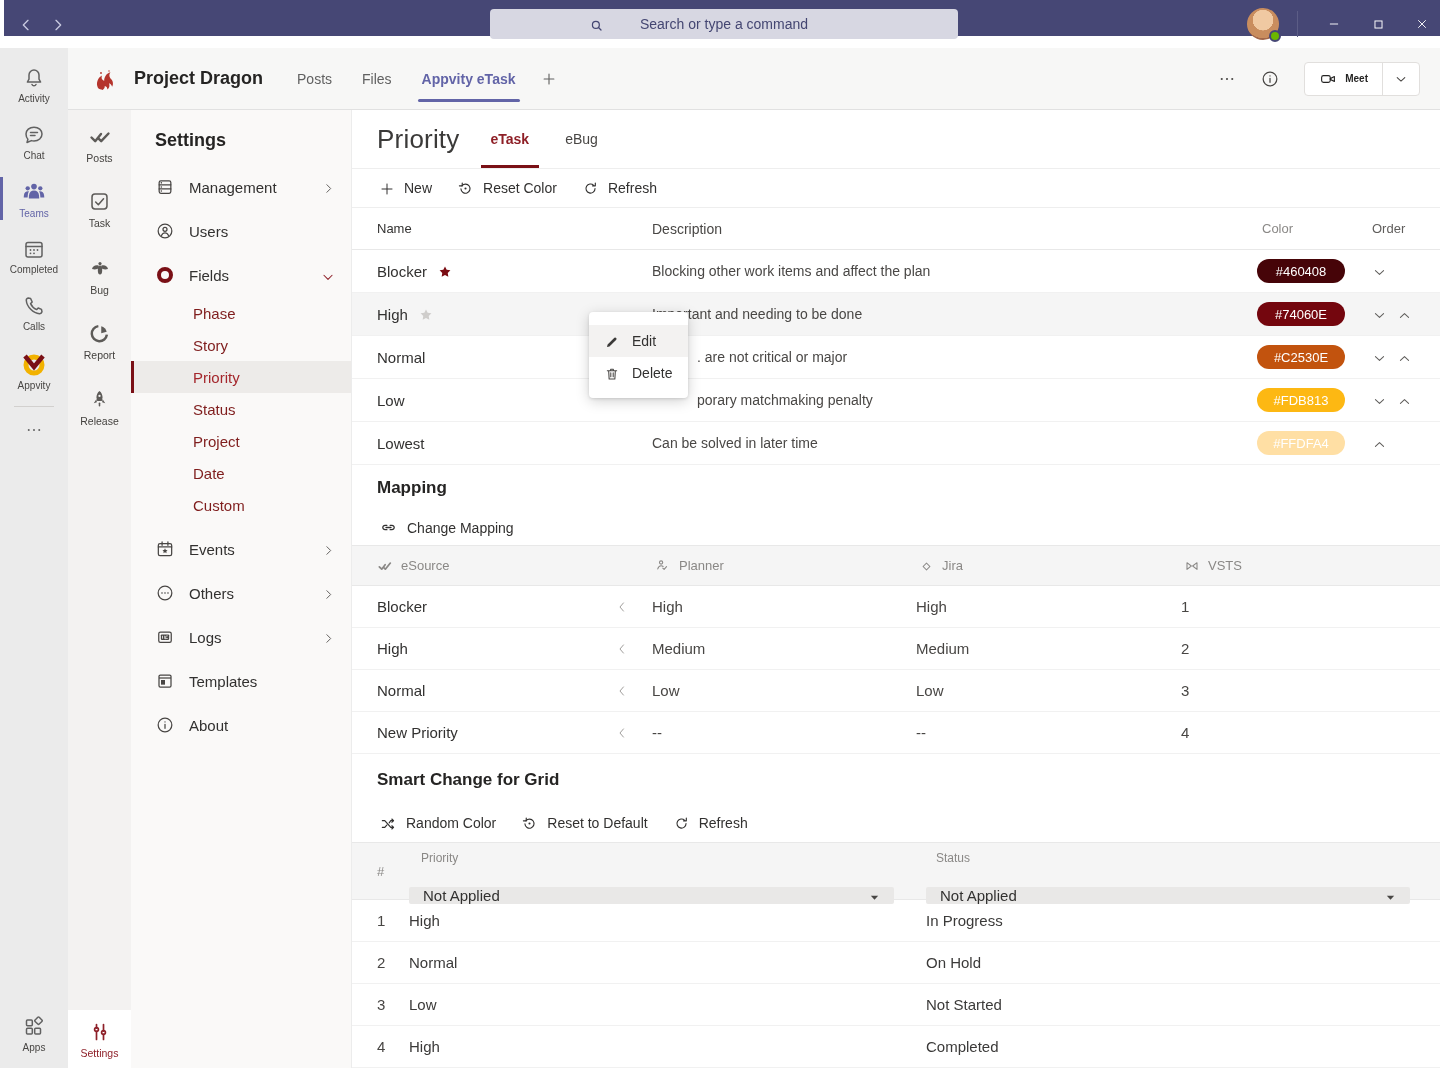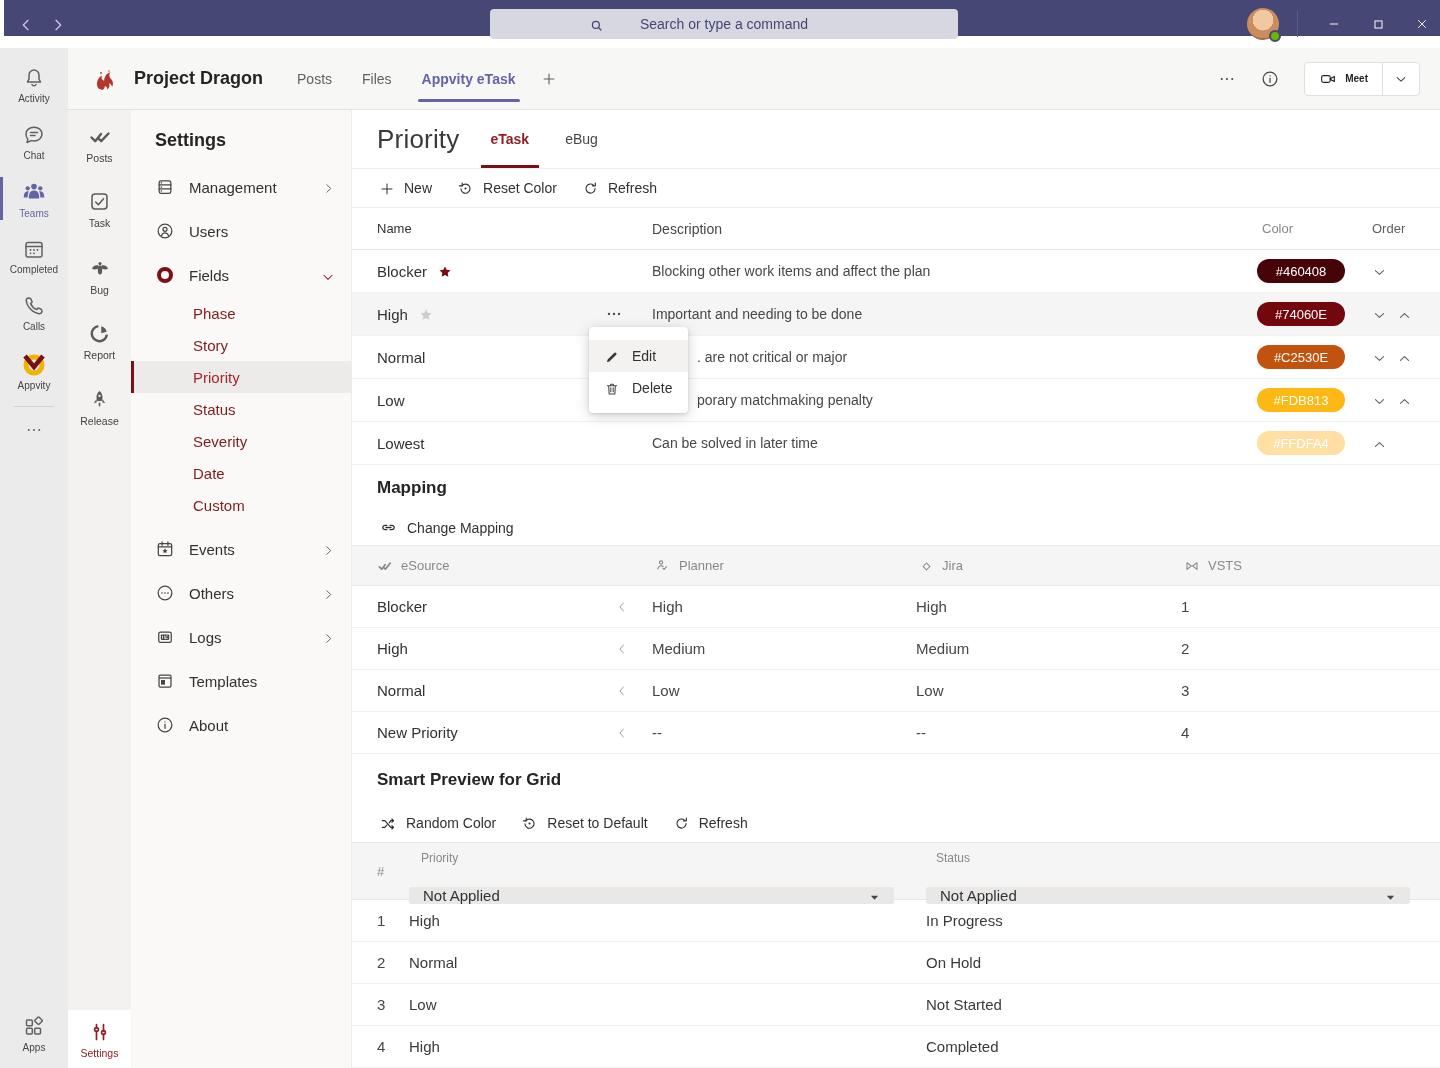--- a/index.html
+++ b/index.html
@@ -97,21 +97,21 @@
   .c-desc.shift { padding-left:45px; }
   .c-color { width:110px; display:flex; justify-content:center; }
   .c-order { width:84px; display:flex; align-items:center; gap:10px; padding-left:16px; color:#605e5c; }
   .star { color:#7a0c12; }
   .star.gray { color:#cfcdcb; }
   .dots3 { margin-left:auto; margin-right:28px; color:#444; cursor:pointer; }
   .pill { min-width:88px; height:24px; border-radius:12px; display:flex; align-items:center; justify-content:center;
     color:#fff; font-size:13px; padding:0 8px; }
 
   
-  .ctxmenu { position:absolute; left:237px; top:217px; width:99px; background:#fff; border-radius:4px; z-index:40;
+  .ctxmenu { position:absolute; left:237px; top:202px; width:99px; background:#fff; border-radius:4px; z-index:40;
     box-shadow:0 3px 14px rgba(0,0,0,.18), 0 1px 3px rgba(0,0,0,.12); padding:13px 0 9px; }
   .ctxitem { height:32px; display:flex; align-items:center; gap:12px; padding-left:15px; font-size:14px;
     color:#323130; cursor:pointer; }
   .ctxitem.hov { background:#f3f2f1; }
 
   
   .map-title { height:45px; padding:13px 0 0 25px; font-size:17px; font-weight:bold; color:#252423; }
   .map-change { height:35px; display:flex; align-items:center; gap:9px; padding-left:27px; font-size:14px;
     color:#323130; cursor:pointer; }
   .map-head { height:41px; background:#f5f5f5; border-top:1px solid #e8e8e8; border-bottom:1px solid #e8e8e8;
@@ -388,21 +388,21 @@
     <span>Fields</span>
     <span class="sb-chev red"><svg class="ic" width="14" height="14" viewBox="0 0 24 24" fill="none" stroke="currentColor" stroke-width="1.8" stroke-linecap="round" stroke-linejoin="round">
           <path d="M5 9l7 7 7-7"></path>
         </svg></span>
   </div>
 
   <div class="sb-child">Phase</div>
   <div class="sb-child">Story</div>
   <div class="sb-child selected">Priority</div>
   <div class="sb-child">Status</div>
-  <div class="sb-child">Severity</div>
+  <div class="sb-child">Project</div>
   <div class="sb-child">Date</div>
   <div class="sb-child">Custom</div>
 
   <div class="sb-gap"></div>
 
   <div class="sb-item">
     <span class="sbic">
         <svg class="ic" width="20" height="20" viewBox="0 0 24 24" fill="none" stroke="currentColor" stroke-width="1.5" stroke-linecap="round">
           <rect x="4" y="5.5" width="16" height="14.5" rx="2"></rect>
           <path d="M4 9.5h16M8.5 3.5v4M15.5 3.5v4"></path>
@@ -694,21 +694,21 @@
     <span class="mc-chev">
         <svg class="ic" width="14" height="14" viewBox="0 0 24 24" fill="none" stroke="currentColor" stroke-width="1.4" stroke-linecap="round" stroke-linejoin="round">
           <path d="M14.5 5l-6 7 6 7"></path>
         </svg>
       </span>
     <span class="mc2">--</span>
     <span class="mc3">--</span>
     <span class="mc4">4</span>
   </div>
 
-  <div class="sp-title">Smart Preview for Grid</div>
+  <div class="sp-title">Smart Change for Grid</div>
   <div class="sp-toolbar">
     <span class="tbtn">
       <span><svg class="ic" width="18" height="18" viewBox="0 0 24 24" fill="none" stroke="currentColor" stroke-width="1.6" stroke-linecap="round" stroke-linejoin="round">
             <path d="M4.5 7.5h3.2l8 9h3.3M4.5 16.5h3.2l2.7-3.1M13.6 10.4l2.1-2.9h3.3"></path>
             <path d="M17.1 5.4l2.3 2.1-2.3 2.1M17.1 14.4l2.3 2.1-2.3 2.1"></path>
           </svg></span>
       <span>Random Color</span>
     </span>
     <span class="tbtn">
       <span><svg class="ic" width="17" height="17" viewBox="0 0 24 24" fill="none" stroke="currentColor" stroke-width="1.6" stroke-linecap="round" stroke-linejoin="round">

